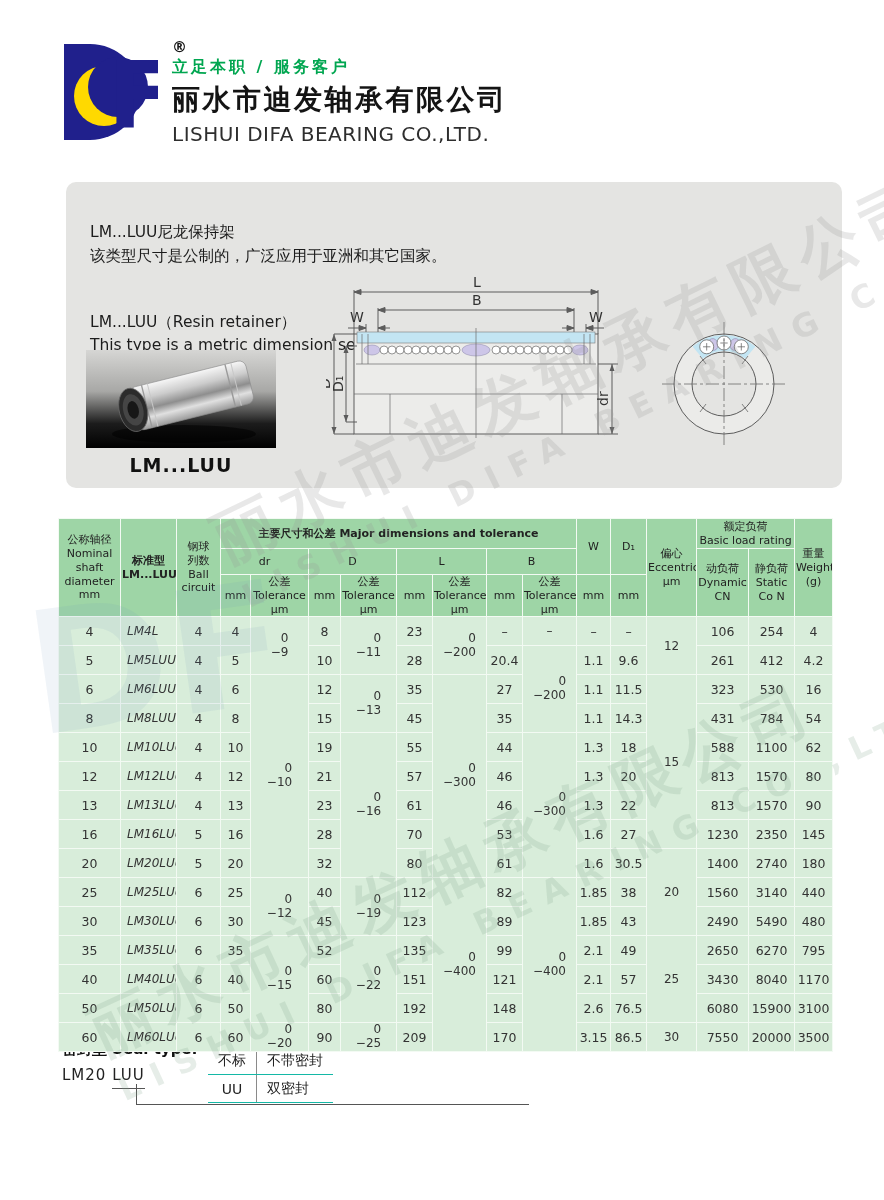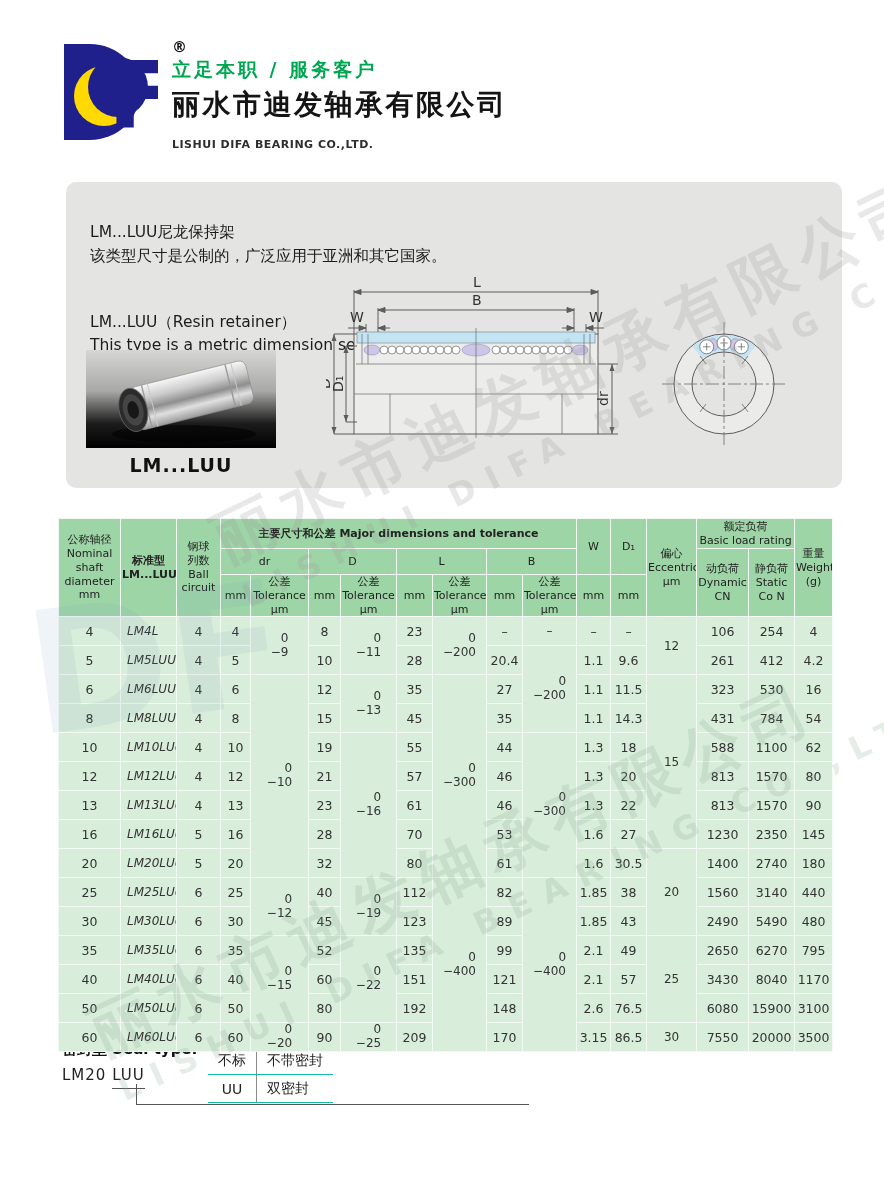--- a/index.html
+++ b/index.html
@@ -4,23 +4,23 @@
 <style>
   html,body{margin:0;padding:0;background:#f0f0f0;}
   .sheet{
     position:relative;width:884px;height:1200px;margin:0 auto;background:#ffffff;
     overflow:hidden;font-family:"DejaVu Sans","Liberation Sans",sans-serif;color:#222;
   }
   
   .brand{position:absolute;left:58px;top:40px;display:flex;align-items:flex-start;}
   .brand-text{margin-left:14px;}
   .regmark{font-size:15px;font-weight:bold;color:#111;line-height:1;}
-  .slogan{color:#00a650;font-size:19px;font-weight:bold;letter-spacing:3px;margin-top:2px;}
+  .slogan{color:#00a650;font-size:16px;font-weight:bold;letter-spacing:3px;margin-top:2px;}
   .company-cn{font-size:28px;font-weight:bold;color:#141414;letter-spacing:2.5px;margin-top:3px;}
-  .company-en{font-size:11px;font-weight:bold;color:#2e2e2e;letter-spacing:.5px;margin-top:14px;}
+  .company-en{font-size:20px;font-weight:normal;color:#2e2e2e;letter-spacing:.5px;margin-top:3px;}
   
   .wm{position:absolute;pointer-events:none;white-space:nowrap;font-weight:bold;z-index:5;}
   .wm .l1{font-size:62px;letter-spacing:10px;}
   .wm .l2{font-size:32px;letter-spacing:14px;}
   .wm1{left:180px;top:300px;transform:rotate(-26deg);color:rgba(150,150,150,.22);}
   .wm2{left:60px;top:800px;transform:rotate(-25deg);color:rgba(130,165,140,.20);}
   .wm-logo{position:absolute;left:28px;top:560px;font-size:170px;font-weight:bold;
     color:rgba(110,150,190,.10);transform:rotate(-8deg);z-index:5;pointer-events:none;}
   
   .panel{position:absolute;left:66px;top:182px;width:776px;height:306px;background:#e4e4e2;

